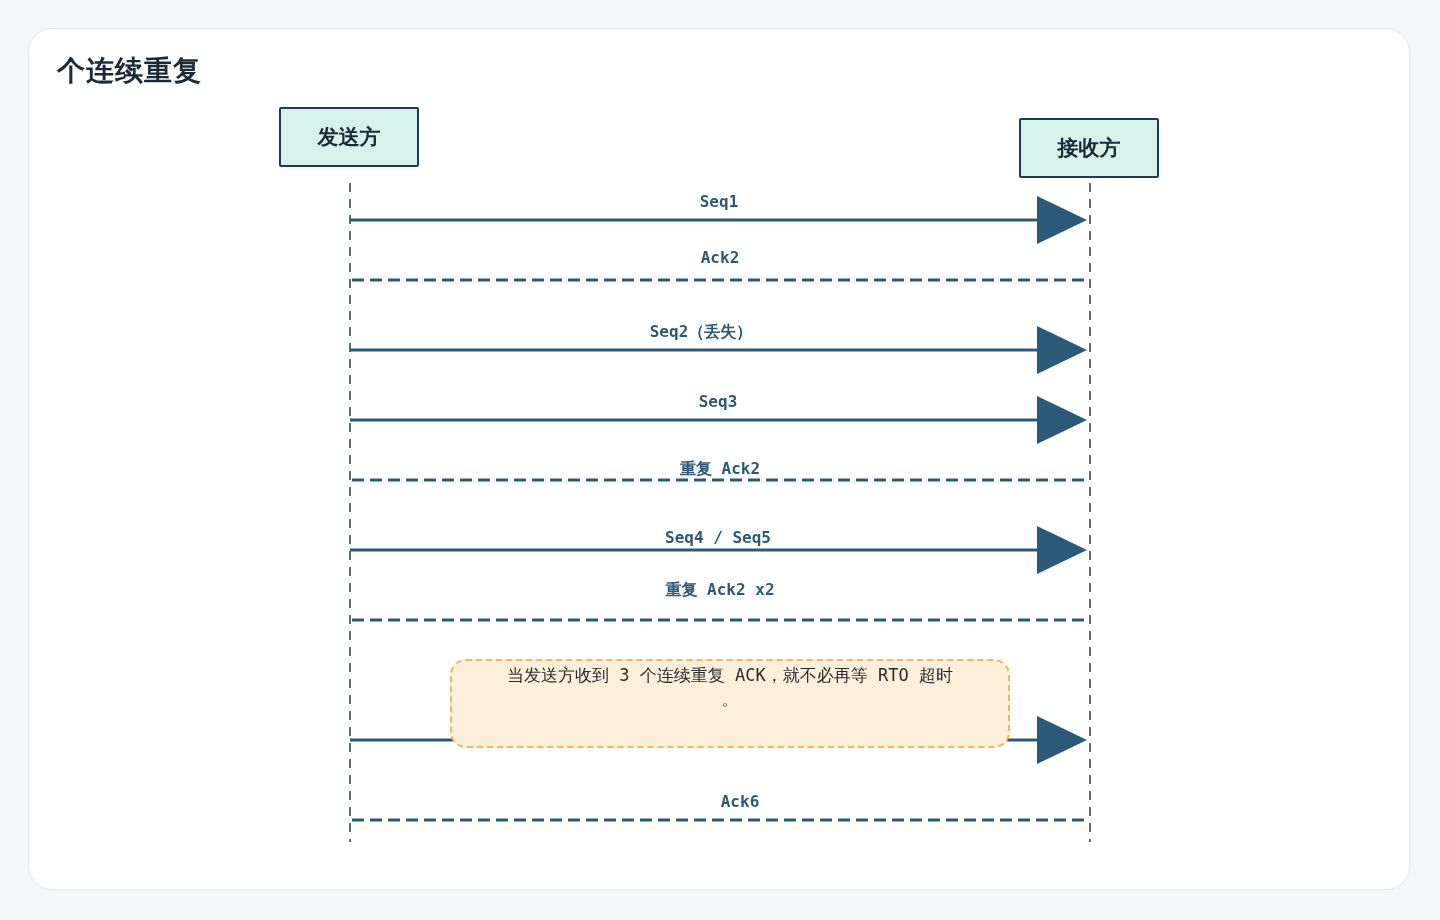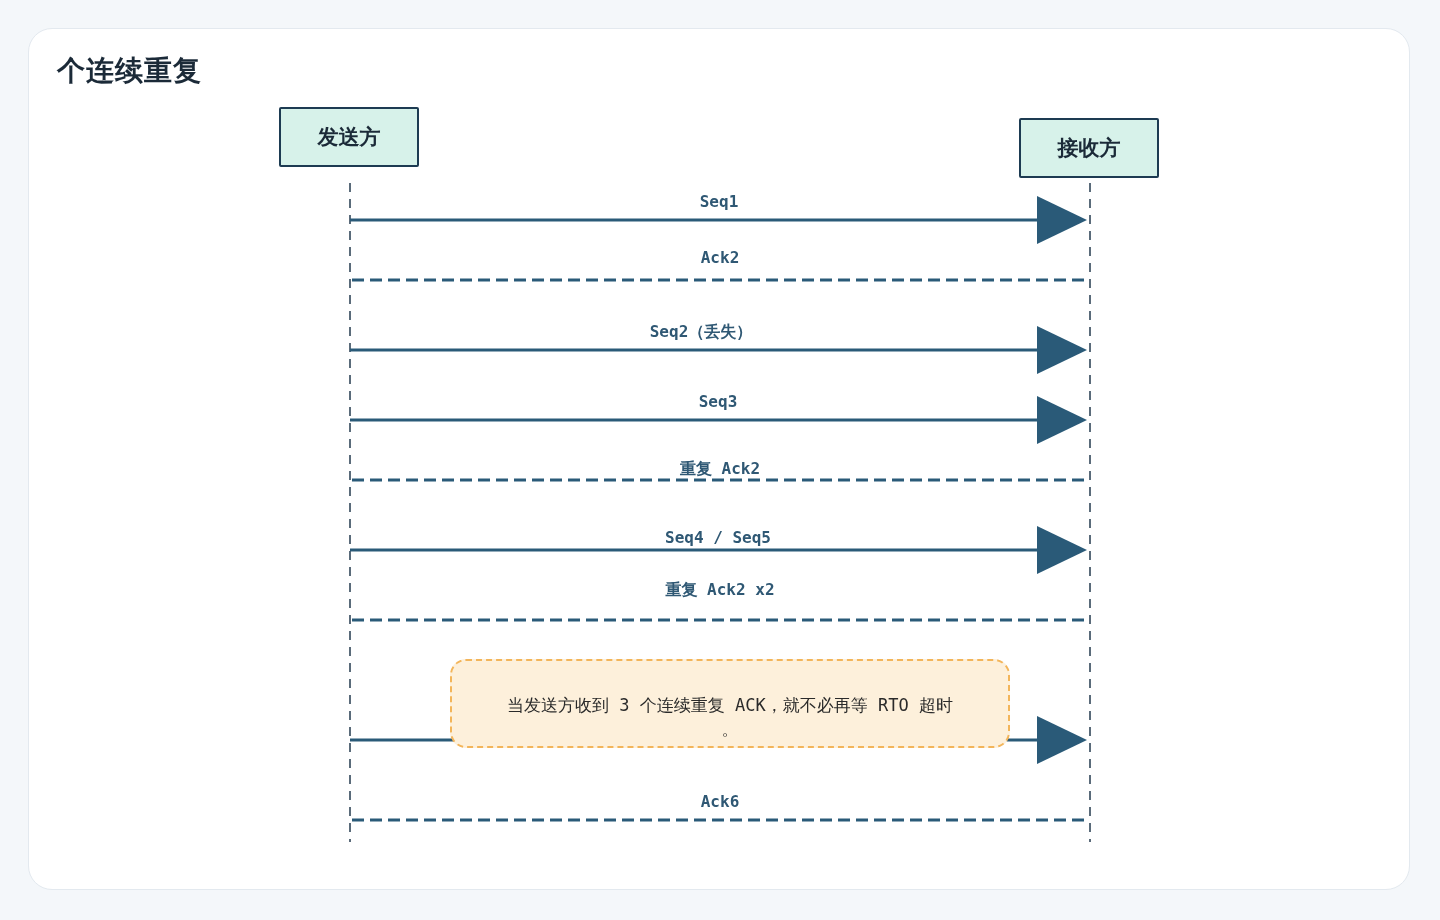--- a/index.html
+++ b/index.html
@@ -2,21 +2,21 @@
 <html><head>
 <meta charset="utf-8">
 <style>
   html, body { margin:0; padding:0; }
   body { width:1440px; height:920px; background:#f4f7fa; font-family:"DejaVu Sans", sans-serif; position:relative; overflow:hidden; }
   .card { position:absolute; left:28px; top:28px; width:1382px; height:862px; background:#ffffff; border:1px solid #e3e9ef; border-radius:24px; box-sizing:border-box; }
   .title { position:absolute; left:57px; top:52px; font-size:28px; font-weight:bold; color:#1b2a38; letter-spacing:1px; }
   svg { position:absolute; left:0; top:0; }
   .actor { position:absolute; width:140px; height:60px; box-sizing:border-box; border:2.5px solid #1d3b52; background:#d7f2ea; border-radius:2px; display:flex; align-items:center; justify-content:center; font-size:21px; font-weight:bold; color:#1b2a38; }
   .msg-label { position:absolute; width:400px; text-align:center; font-family:"DejaVu Sans Mono", monospace; font-weight:bold; font-size:16px; color:#2f5874; }
-  .note { position:absolute; left:450px; top:659px; width:560px; height:89px; box-sizing:border-box; background:#fdf0db; border:2px dashed #f3b55a; border-radius:16px; padding:30px 20px 0 20px; text-align:center; font-family:"DejaVu Sans Mono", monospace; font-size:17px; line-height:29px; color:#2a2a2a; }
+  .note { position:absolute; left:450px; top:659px; width:560px; height:89px; box-sizing:border-box; background:#fdf0db; border:2px dashed #f3b55a; border-radius:16px; padding:0 20px 0 20px; text-align:center; font-family:"DejaVu Sans Mono", monospace; font-size:17px; line-height:29px; color:#2a2a2a; }
 </style>
 </head>
 <body>
 
 <div class="card"></div>
 <div class="title">个连续重复</div>
 
 <svg width="1440" height="920">
 
   <line x1="350" y1="183" x2="350" y2="842" stroke="#5a6b7a" stroke-width="2" stroke-dasharray="9,7"></line>
@@ -50,18 +50,18 @@
 <div class="actor" style="left:1019px; top:97px;margin-top:21px;">接收方</div>
 
 <div class="msg-label" style="left:519px; top:192px;">Seq1</div>
 <div class="msg-label" style="left:520px; top:248px;">Ack2</div>
 <div class="msg-label" style="left:501px; top:322px;">Seq2（丢失）</div>
 <div class="msg-label" style="left:518px; top:392px;">Seq3</div>
 <div class="msg-label" style="left:520px; top:459px;">重复 Ack2</div>
 <div class="msg-label" style="left:518px; top:528px;">Seq4 / Seq5</div>
 <div class="msg-label" style="left:520px; top:580px;">重复 Ack2 x2</div>
 <div class="msg-label" style="left:520px; top:712px;"></div>
-<div class="msg-label" style="left:520px; top:792px;">Ack6</div>
+<div class="msg-label" style="left:540px; top:792px;">Ack6</div>
 
 <div class="note">
   <div>当发送方收到 3 个连续重复 ACK，就不必再等 RTO 超时</div>
   <div style="line-height:18px;">。</div>
 </div>
 
 </body></html>

